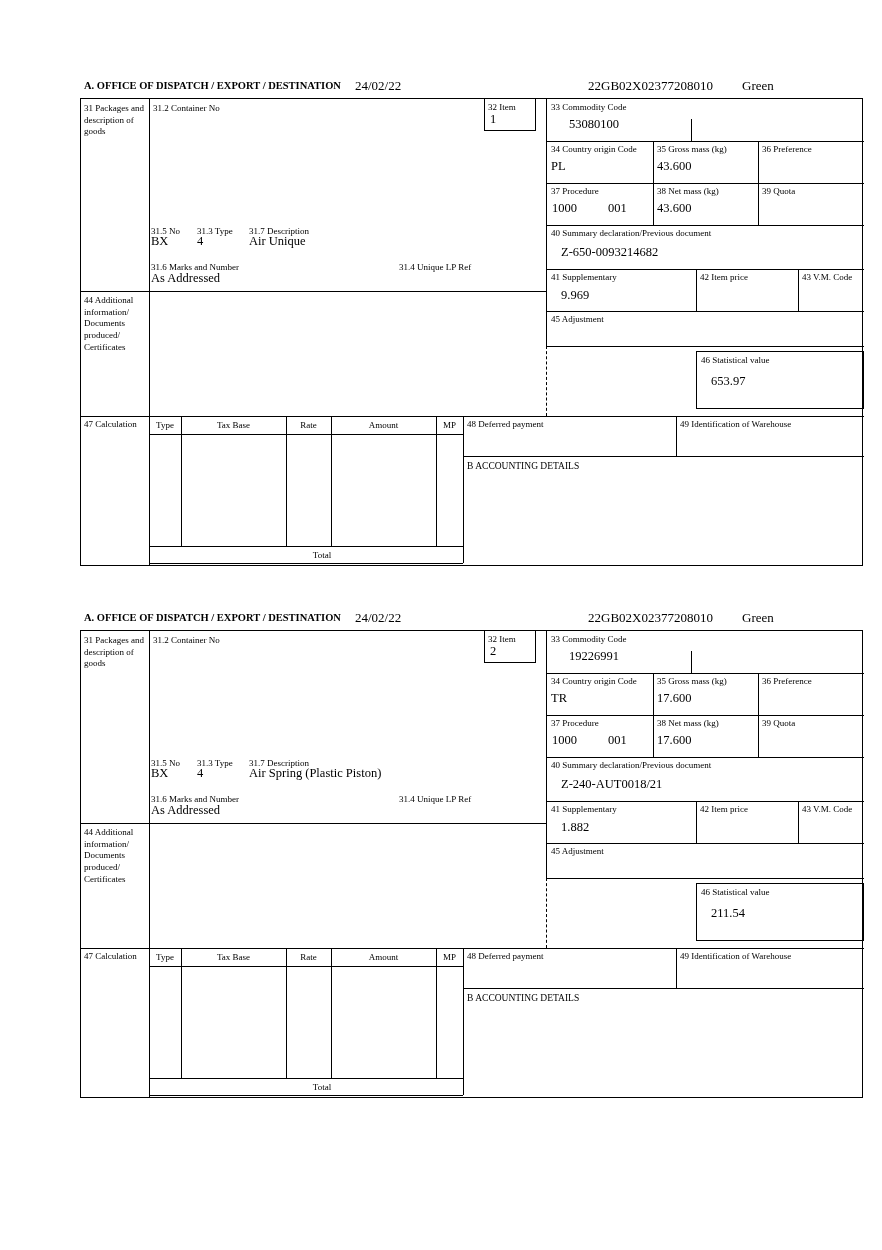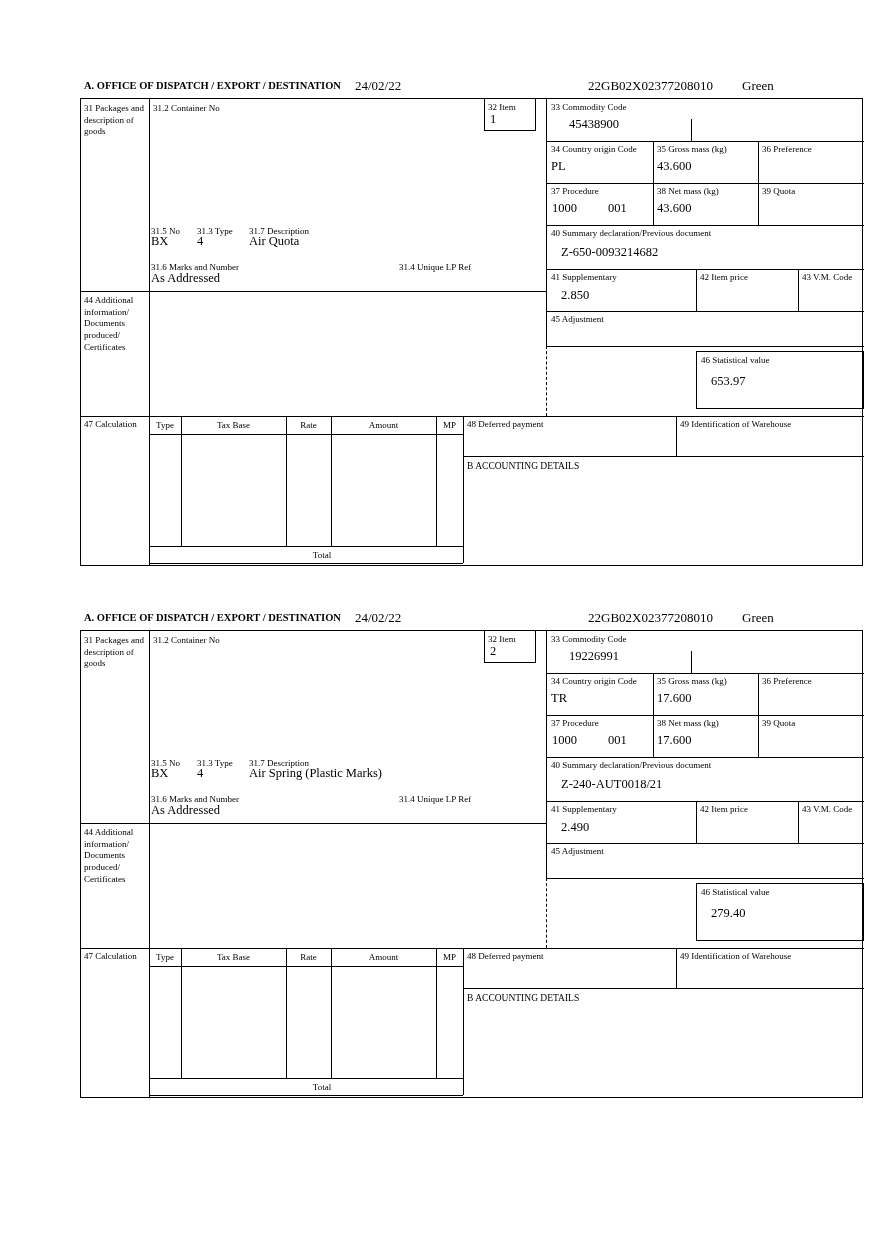--- a/index.html
+++ b/index.html
@@ -48,61 +48,61 @@
       <div class="bx" style="left:403px; top:-1px; width:52px; height:33px;">
         <div class="lbl" style="left:3px; top:3px;">32 Item</div>
         <div class="val" style="left:5px; top:14px;">1</div>
       </div>
 
       <div class="lbl" style="left:70px; top:127px;">31.5 No</div>
       <div class="lbl" style="left:116px; top:127px;">31.3 Type</div>
       <div class="lbl" style="left:168px; top:127px;">31.7 Description</div>
       <div class="val" style="left:70px; top:136px;">BX</div>
       <div class="val" style="left:116px; top:136px;">4</div>
-      <div class="val" style="left:168px; top:136px;">Air Quota</div>
+      <div class="val" style="left:168px; top:136px;">Air Unique</div>
 
       <div class="lbl" style="left:70px; top:163px;">31.6 Marks and Number</div>
       <div class="lbl" style="left:318px; top:163px;">31.4 Unique LP Ref</div>
       <div class="val" style="left:70px; top:173px;">As Addressed</div>
 
       <div class="vline" style="left:465px; top:0; height:247px;"></div>
       <div class="vdash" style="left:465px; top:247px; height:70px;"></div>
       <div class="hline" style="left:465px; top:42px; width:318px;"></div>
       <div class="hline" style="left:465px; top:84px; width:318px;"></div>
       <div class="hline" style="left:465px; top:126px; width:318px;"></div>
       <div class="hline" style="left:465px; top:170px; width:318px;"></div>
       <div class="hline" style="left:465px; top:212px; width:318px;"></div>
       <div class="hline" style="left:465px; top:247px; width:318px;"></div>
       <div class="vline" style="left:610px; top:20px; height:22px;"></div>
       <div class="vline" style="left:572px; top:42px; height:84px;"></div>
       <div class="vline" style="left:677px; top:42px; height:84px;"></div>
       <div class="vline" style="left:615px; top:170px; height:42px;"></div>
       <div class="vline" style="left:717px; top:170px; height:42px;"></div>
 
       <div class="lbl" style="left:470px; top:3px;">33 Commodity Code</div>
-      <div class="val" style="left:488px; top:19px;">45438900</div>
+      <div class="val" style="left:488px; top:19px;">53080100</div>
 
       <div class="lbl" style="left:470px; top:45px;">34 Country origin Code</div>
       <div class="val" style="left:470px; top:61px;">PL</div>
       <div class="lbl" style="left:576px; top:45px;">35 Gross mass (kg)</div>
       <div class="val" style="left:576px; top:61px;">43.600</div>
       <div class="lbl" style="left:681px; top:45px;">36 Preference</div>
 
       <div class="lbl" style="left:470px; top:87px;">37 Procedure</div>
       <div class="val" style="left:471px; top:103px;">1000</div>
       <div class="val" style="left:527px; top:103px;">001</div>
       <div class="lbl" style="left:576px; top:87px;">38 Net mass (kg)</div>
       <div class="val" style="left:576px; top:103px;">43.600</div>
       <div class="lbl" style="left:681px; top:87px;">39 Quota</div>
 
       <div class="lbl" style="left:470px; top:129px;">40 Summary declaration/Previous document</div>
       <div class="val" style="left:480px; top:147px;">Z-650-0093214682</div>
 
       <div class="lbl" style="left:470px; top:173px;">41 Supplementary</div>
-      <div class="val" style="left:480px; top:190px;">2.850</div>
+      <div class="val" style="left:480px; top:190px;">9.969</div>
       <div class="lbl" style="left:619px; top:173px;">42 Item price</div>
       <div class="lbl" style="left:721px; top:173px;">43 V.M. Code</div>
 
       <div class="lbl" style="left:470px; top:215px;">45 Adjustment</div>
 
       <div class="bx" style="left:615px; top:252px; width:168px; height:58px;">
         <div class="lbl" style="left:4px; top:3px;">46 Statistical value</div>
         <div class="val" style="left:14px; top:23px;">653.97</div>
       </div>
 
@@ -152,21 +152,21 @@
       <div class="bx" style="left:403px; top:-1px; width:52px; height:33px;">
         <div class="lbl" style="left:3px; top:3px;">32 Item</div>
         <div class="val" style="left:5px; top:14px;">2</div>
       </div>
 
       <div class="lbl" style="left:70px; top:127px;">31.5 No</div>
       <div class="lbl" style="left:116px; top:127px;">31.3 Type</div>
       <div class="lbl" style="left:168px; top:127px;">31.7 Description</div>
       <div class="val" style="left:70px; top:136px;">BX</div>
       <div class="val" style="left:116px; top:136px;">4</div>
-      <div class="val" style="left:168px; top:136px;">Air Spring (Plastic Marks)</div>
+      <div class="val" style="left:168px; top:136px;">Air Spring (Plastic Piston)</div>
 
       <div class="lbl" style="left:70px; top:163px;">31.6 Marks and Number</div>
       <div class="lbl" style="left:318px; top:163px;">31.4 Unique LP Ref</div>
       <div class="val" style="left:70px; top:173px;">As Addressed</div>
 
       <div class="vline" style="left:465px; top:0; height:247px;"></div>
       <div class="vdash" style="left:465px; top:247px; height:70px;"></div>
       <div class="hline" style="left:465px; top:42px; width:318px;"></div>
       <div class="hline" style="left:465px; top:84px; width:318px;"></div>
       <div class="hline" style="left:465px; top:126px; width:318px;"></div>
@@ -192,29 +192,29 @@
       <div class="val" style="left:471px; top:103px;">1000</div>
       <div class="val" style="left:527px; top:103px;">001</div>
       <div class="lbl" style="left:576px; top:87px;">38 Net mass (kg)</div>
       <div class="val" style="left:576px; top:103px;">17.600</div>
       <div class="lbl" style="left:681px; top:87px;">39 Quota</div>
 
       <div class="lbl" style="left:470px; top:129px;">40 Summary declaration/Previous document</div>
       <div class="val" style="left:480px; top:147px;">Z-240-AUT0018/21</div>
 
       <div class="lbl" style="left:470px; top:173px;">41 Supplementary</div>
-      <div class="val" style="left:480px; top:190px;">2.490</div>
+      <div class="val" style="left:480px; top:190px;">1.882</div>
       <div class="lbl" style="left:619px; top:173px;">42 Item price</div>
       <div class="lbl" style="left:721px; top:173px;">43 V.M. Code</div>
 
       <div class="lbl" style="left:470px; top:215px;">45 Adjustment</div>
 
       <div class="bx" style="left:615px; top:252px; width:168px; height:58px;">
         <div class="lbl" style="left:4px; top:3px;">46 Statistical value</div>
-        <div class="val" style="left:14px; top:23px;">279.40</div>
+        <div class="val" style="left:14px; top:23px;">211.54</div>
       </div>
 
       <div class="hline" style="left:0; top:317px; width:783px;"></div>
       <div class="lblw" style="left:3px; top:320px; width:60px;">47 Calculation</div>
 
       <div class="vline" style="left:382px; top:317px; height:147px;"></div>
       <div class="hline" style="left:68px; top:335px; width:314px;"></div>
       <div class="hline" style="left:68px; top:447px; width:314px;"></div>
       <div class="hline" style="left:68px; top:464px; width:314px;"></div>
       <div class="vline" style="left:100px; top:317px; height:130px;"></div>

